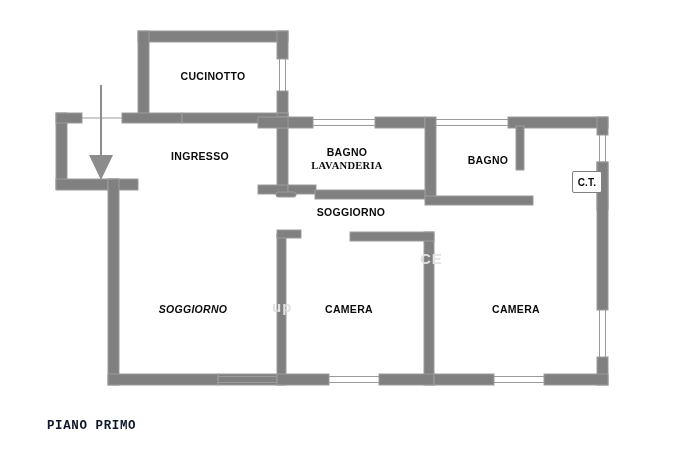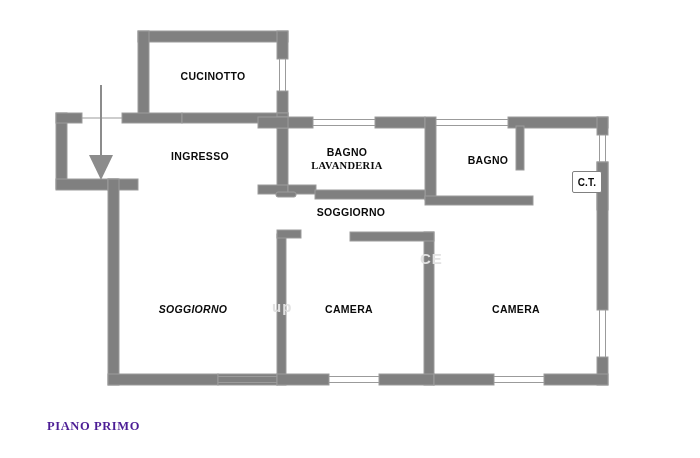--- a/index.html
+++ b/index.html
@@ -57,25 +57,25 @@
     font-weight: bold;
     font-size: 10px;
     letter-spacing: 0.2px;
     color: #0a0a0a;
     white-space: nowrap;
   }
   #plan-caption {
     position: absolute;
     left: 47px;
     top: 419px;
-    font-family: Liberation Serif, serif;
+    font-family: Liberation Mono, monospace;
     font-weight: bold;
     font-size: 12.5px;
     letter-spacing: 0.6px;
-    color: #4c1d95;
+    color: #0f172a;
     white-space: nowrap;
   }
   .watermark {
     position: absolute;
     font-family: "Liberation Sans", sans-serif;
     font-size: 15px;
     font-weight: bold;
     color: #e2e2e2;
     user-select: none;
     pointer-events: none;

